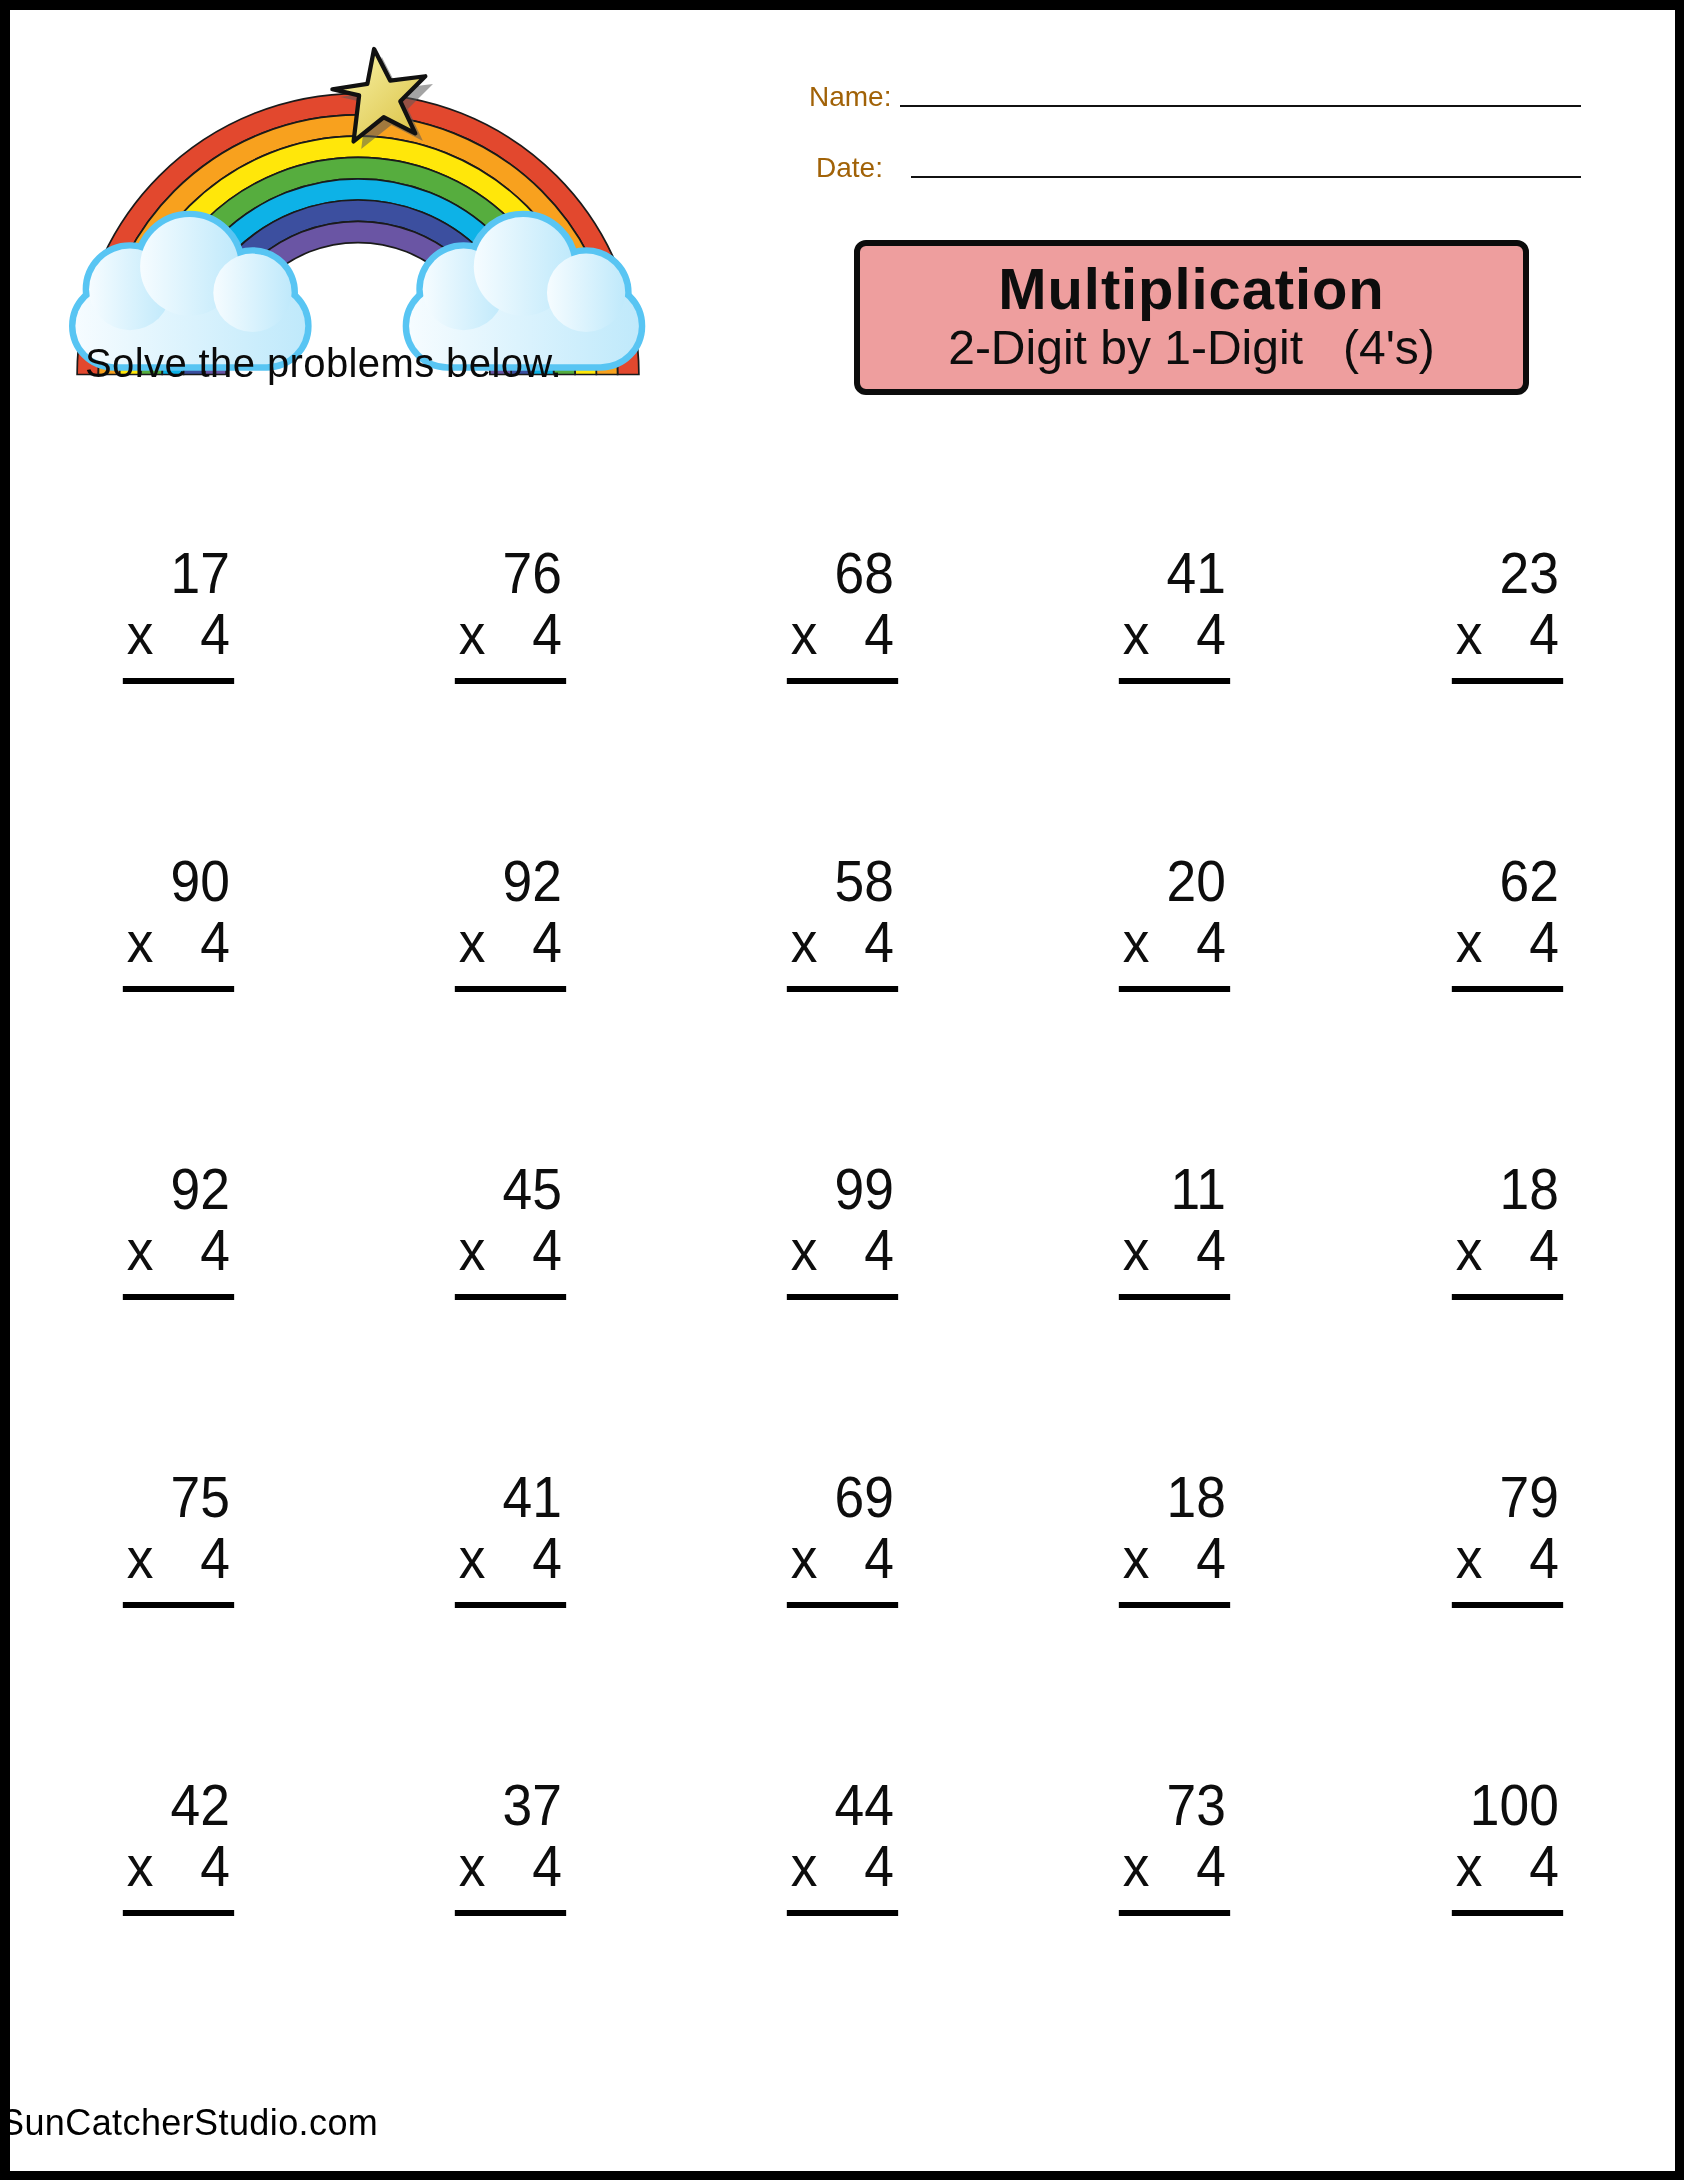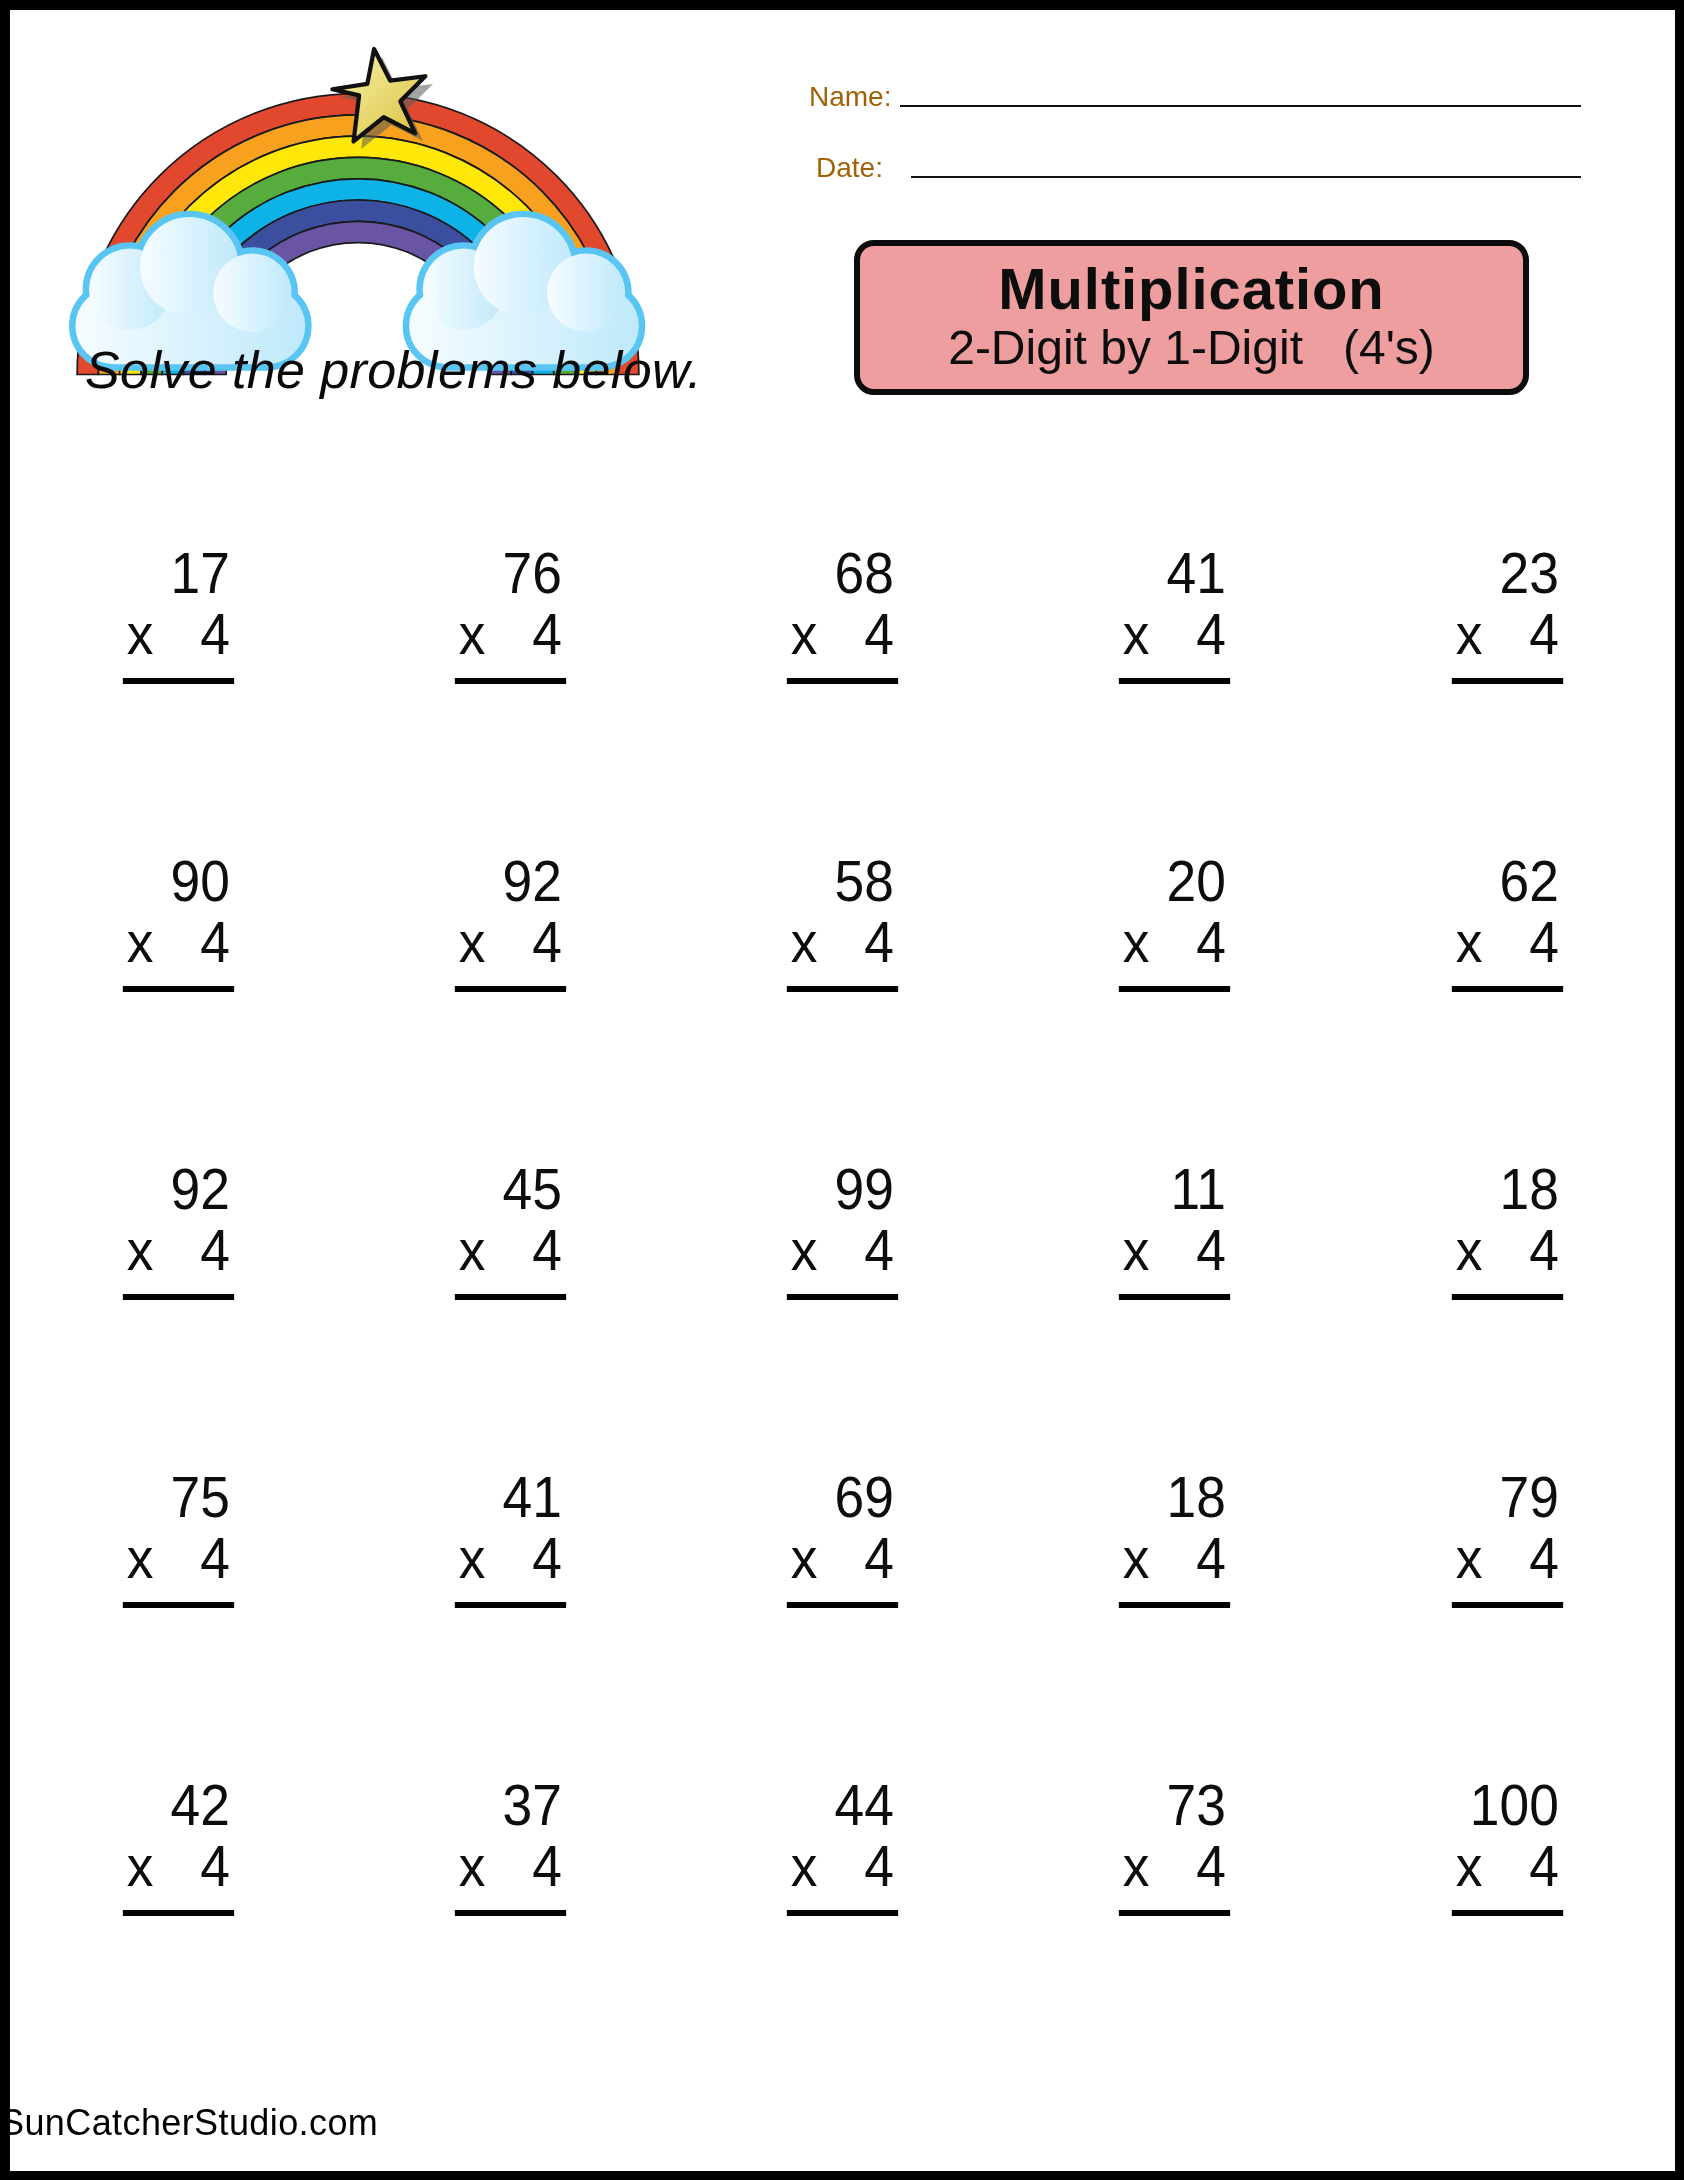--- a/index.html
+++ b/index.html
@@ -16,37 +16,37 @@
     box-sizing:border-box;
     background:#fff;
     z-index:0;
   }
 
   
   .rainbow-wrap { position:absolute; left:60px; top:17px; width:596px; height:366px; z-index:2; }
 
   .instruction {
     position:absolute; left:85px; top:339px;
-    font-size:52px; line-height:1.2; color:#0a0a0a;
-    z-index:3; letter-spacing:0.4px;font-style:italic;
+    font-size:40px; line-height:1.2; color:#0a0a0a;
+    z-index:3; letter-spacing:0.4px;
   }
 
   
   .field-row { position:absolute; display:flex; align-items:flex-end; z-index:2; }
   .field-row .label { font-size:28px; line-height:1.1; color:#a16207; }
   .field-row .write-line { flex:1; border-bottom:2.6px solid #111; margin-left:8.5px; margin-bottom:6px; height:0.9px; }
   .name-row { left:809px; top:82px;  width:772px; }
   .date-row { left:816px; top:153px; width:765px;gap:20px; }
 
   
   .badge {
     position:absolute; left:854px; top:240px; width:675px; height:155px;
     box-sizing:border-box;
     background:var(--badge-fill,#ee9e9e);
-    border:6.8px solid #0c0c0c; border-radius:20px;
+    border:6.8px solid #0c0c0c; border-radius:12px;
     display:flex; flex-direction:column; justify-content:center; align-items:center;
     z-index:2;
   }
   .badge-title { font-size:58px; font-weight:bold; line-height:1.05; letter-spacing:0.9px; }
   .badge-subtitle { font-size:48px; line-height:1.15; white-space:pre; }
 
   
   .problems-grid {
     position:absolute; left:12px; top:511px; width:1661px;
     display:grid; grid-template-columns:repeat(5,1fr); grid-auto-rows:308px;

